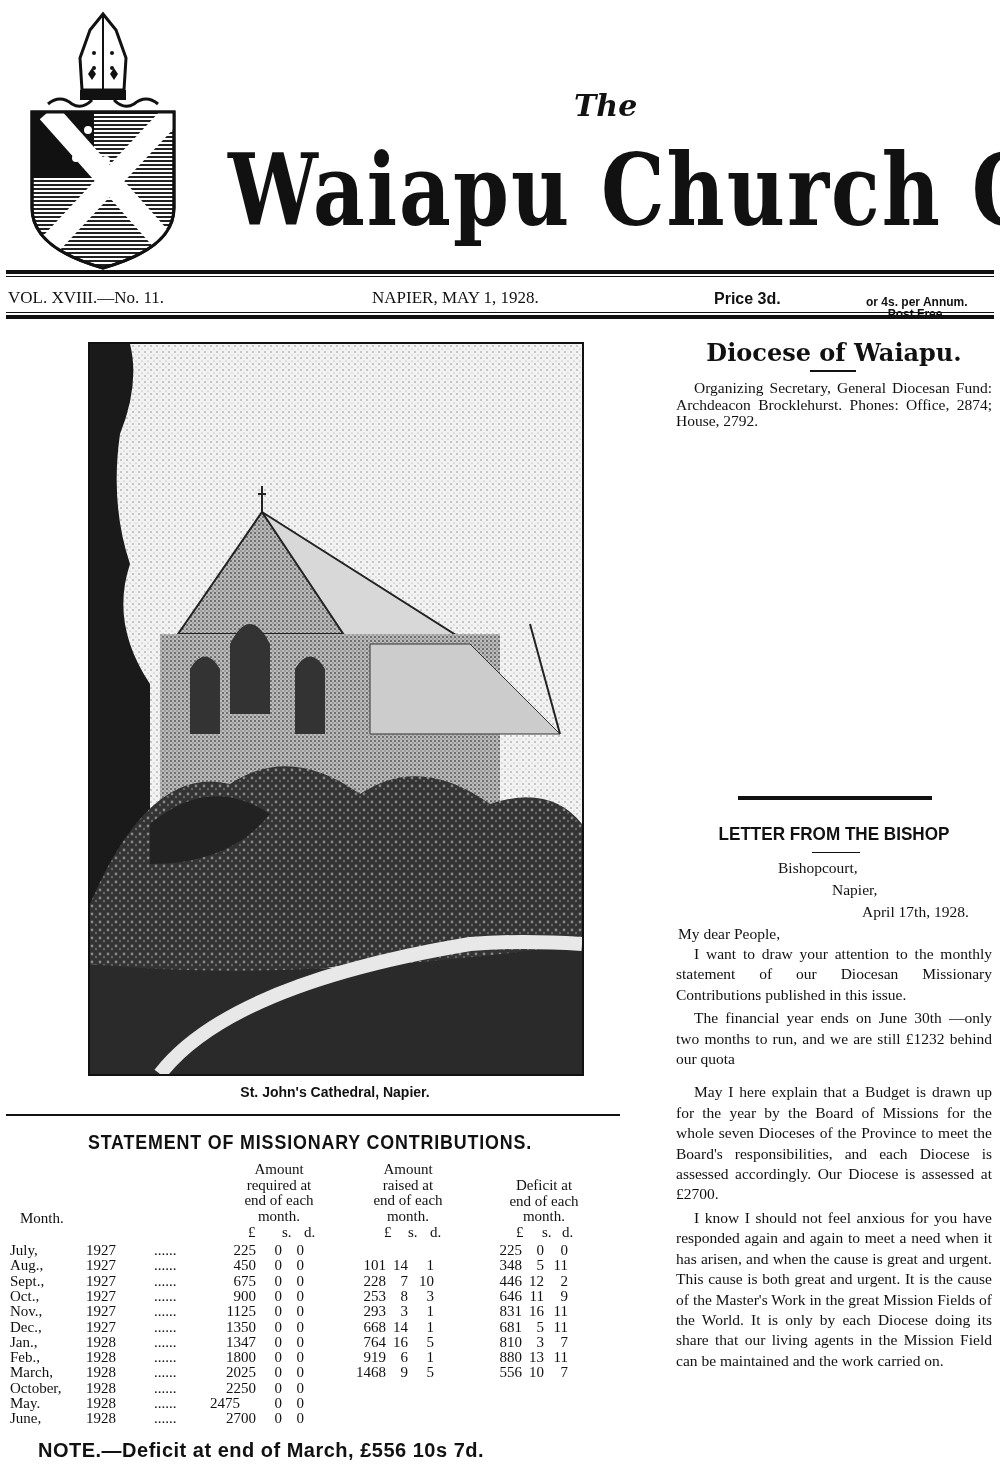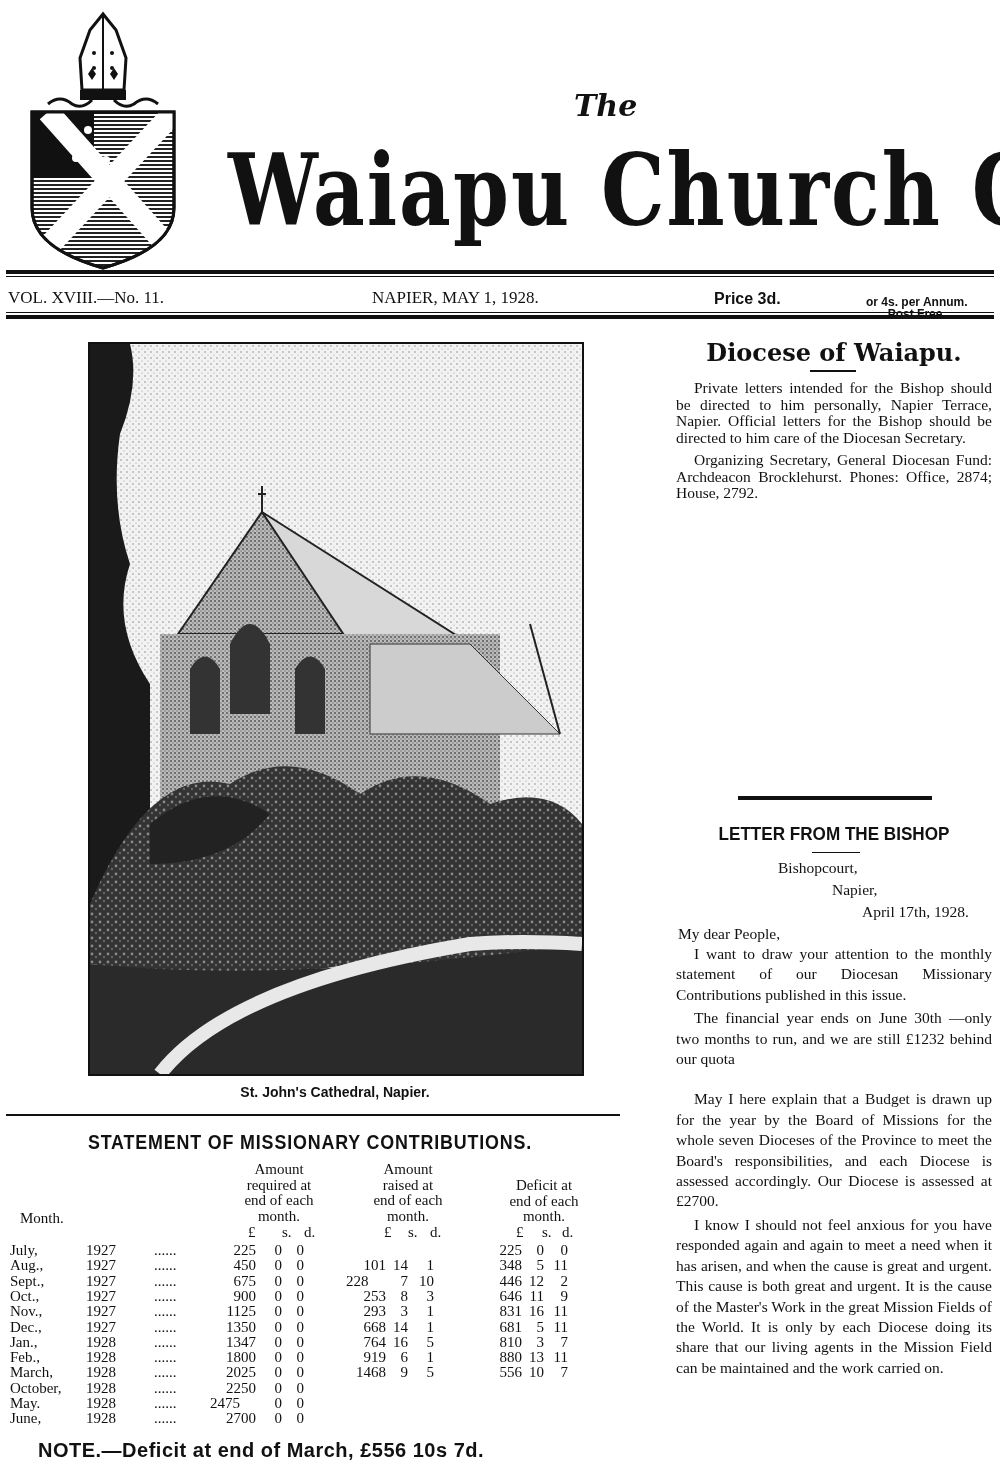--- a/index.html
+++ b/index.html
@@ -202,21 +202,21 @@
       <span style="left: 520px; width: 18px; text-align: right;">5</span>
       <span style="left: 544px; width: 18px; text-align: right;">11</span>
     </div>
     <div class="abs tbl-row" style="top: 1273.6px;">
       <span style="left: 4px;">Sept.,</span>
       <span style="left: 80px;">1927</span>
       <span style="left: 148px;">......</span>
       <span style="left: 200px; width: 50px; text-align: right;">675</span>
       <span style="left: 262px; width: 14px; text-align: right;">0</span>
       <span style="left: 284px; width: 14px; text-align: right;">0</span>
-      <span style="left: 340px; width: 50px; text-align: left;">228</span>
+      <span style="left: 330px; width: 50px; text-align: right;">228</span>
       <span style="left: 384px; width: 18px; text-align: right;">7</span>
       <span style="left: 410px; width: 18px; text-align: right;">10</span>
       <span style="left: 466px; width: 50px; text-align: right;">446</span>
       <span style="left: 520px; width: 18px; text-align: right;">12</span>
       <span style="left: 544px; width: 18px; text-align: right;">2</span>
     </div>
     <div class="abs tbl-row" style="top: 1288.9px;">
       <span style="left: 4px;">Oct.,</span>
       <span style="left: 80px;">1927</span>
       <span style="left: 148px;">......</span>
@@ -342,29 +342,28 @@
       <span style="left: 520px; width: 18px; text-align: right;"></span>
       <span style="left: 544px; width: 18px; text-align: right;"></span>
     </div>
   </div>
 
 <div class="abs note">NOTE.—Deficit at end of March, £556 10s 7d.</div>
 
 <div class="abs dio-head">Diocese of Waiapu.</div>
 <div class="abs small-rule" style="left:810px; top:370px; width:46px;"></div>
 <div class="abs rcol" style="top:380px;">
-  <p>Private letters intended for the Bishop should be directed to him personally, Napier Terrace, Napier. Official letters for the Bishop should be directed to him care of the Diocesan Secretary.</p>
   <p>Organizing Secretary, General Diocesan Fund: Archdeacon Brocklehurst. Phones: Office, 2874; House, 2792.</p>
 </div>
 <div class="abs" style="left:738px; top:796px; width:194px; height:4px; background:#111;"></div>
 
 <div class="abs letter-head">LETTER FROM THE BISHOP</div>
 <div class="abs small-rule" style="left:812px; top:852px; width:48px; height:1px;"></div>
 <div class="abs addr" style="left:778px; top:858px;">Bishopcourt,</div>
 <div class="abs addr" style="left:832px; top:880px;">Napier,</div>
 <div class="abs addr" style="left:862px; top:902px;">April 17th, 1928.</div>
 <div class="abs addr" style="left:678px; top:924px;">My dear People,</div>
 <div class="abs rcol" style="top:944px; line-height:20.4px;">
   <p style="margin-bottom:3px;">I want to draw your attention to the monthly statement of our Diocesan Missionary Contributions published in this issue.</p>
-  <p style="margin-bottom:20px;">The financial year ends on June 30th —only two months to run, and we are still £1232 behind our quota</p>
+  <p style="margin-bottom:13px;">The financial year ends on June 30th —only two months to run, and we are still £1232 behind our quota</p>
   <p style="margin-bottom:3px;">May I here explain that a Budget is drawn up for the year by the Board of Missions for the whole seven Dioceses of the Province to meet the Board's responsibilities, and each Diocese is assessed accordingly. Our Diocese is assessed at £2700.</p>
   <p style="margin-bottom:3px;">I know I should not feel anxious for you have responded again and again to meet a need when it has arisen, and when the cause is great and urgent. This cause is both great and urgent. It is the cause of the Master's Work in the great Mission Fields of the World. It is only by each Diocese doing its share that our living agents in the Mission Field can be maintained and the work carried on.</p>
 </div>
 
 </body></html>

